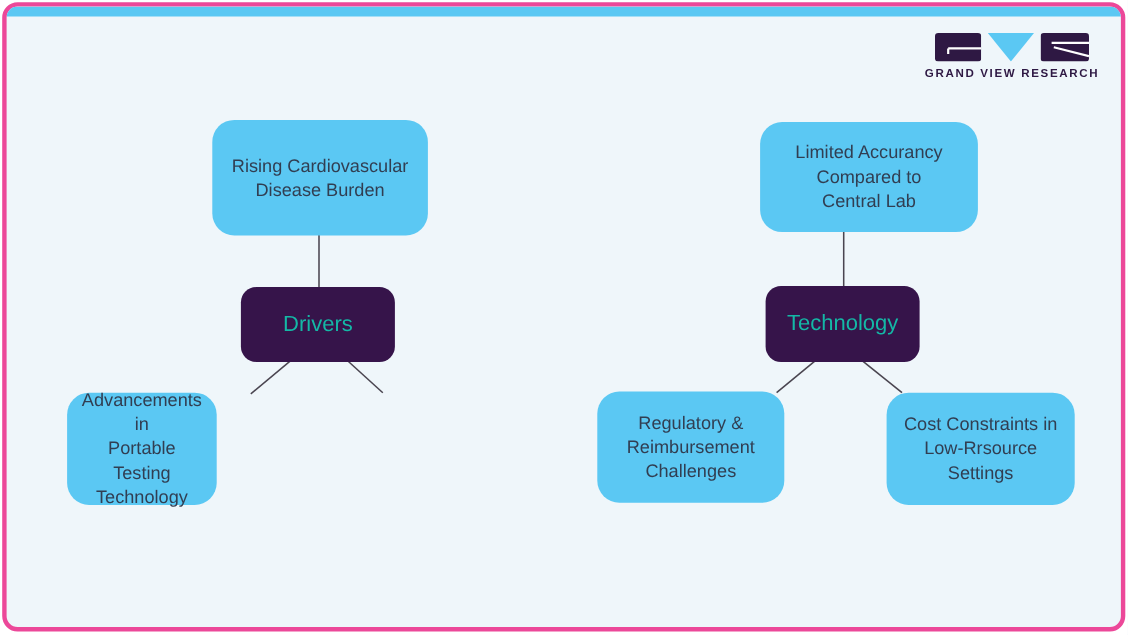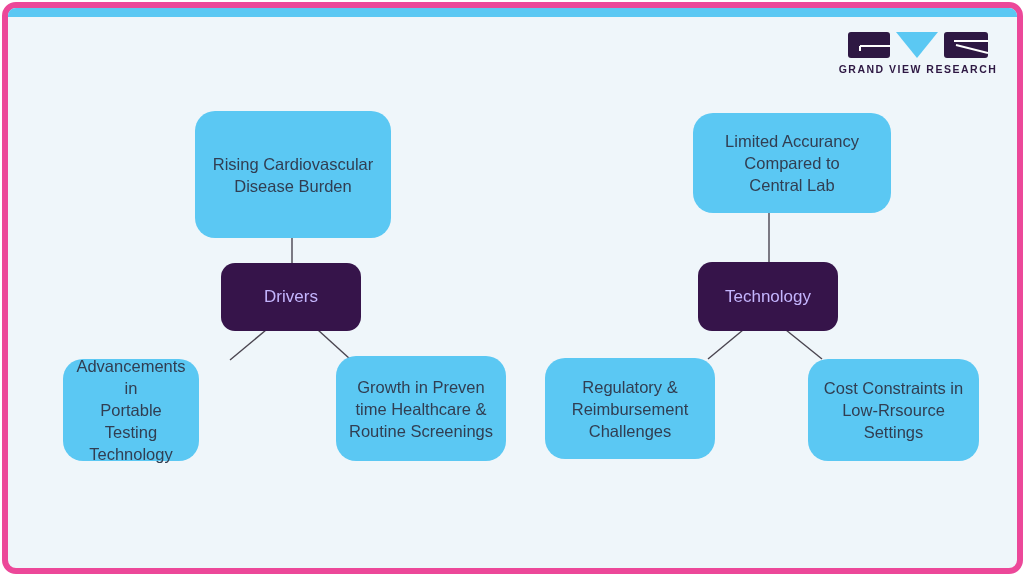--- a/index.html
+++ b/index.html
@@ -15,21 +15,21 @@
     position:relative;
     width:1025px;height:577px;
     background:#ffffff;
     font-family:"Liberation Sans", sans-serif;
     overflow:hidden;
   }
   .panel{
     position:absolute;
     left:2px;top:2px;right:2px;bottom:3px;
     background:var(--panel-bg);
-    border:6px solid #ec4899;
+    border:4px solid #ec4899;
     border-radius:14px;
     overflow:hidden;
     padding-left:24px;
   }
   .topbar{
     position:absolute;
     left:0;top:0;right:0;height:9px;
     background:var(--accent-blue);
   }
   
@@ -60,24 +60,24 @@
   }
   .node.blue{
     background:var(--accent-blue);
     border-radius:20px;
     color:var(--node-text);
     font-size:16.5px;line-height:22px;
   }
   .node.purple{
     background:var(--node-purple);
     border-radius:14px;
-    color:#c4b5fd;
-    font-size:17px;
+    color:#14b8a6;
+    font-size:20px;
   }
-  .n-drivers-top{left:187px;top:103px;width:196px;height:127px;}
+  .n-drivers-top{left:187px;top:103px;width:196px;height:105px;}
   .n-drivers{left:213px;top:255px;width:140px;height:68px;}
   .n-drivers-left{left:55px;top:351px;width:136px;height:102px;}
   .n-drivers-right{left:328px;top:348px;width:170px;height:105px;}
   .n-restraints-top{left:663px;top:105px;width:198px;height:100px;margin-left:22px;}
   .n-restraints{left:690px;top:254px;width:140px;height:69px;}
   .n-restraints-left{left:537px;top:350px;width:170px;height:101px;}
   .n-restraints-right{left:800px;top:351px;width:171px;height:102px;}
 </style>
 </head>
 <body>
@@ -111,23 +111,20 @@
       <line x1="735" y1="322" x2="700" y2="351"></line>
       <line x1="778" y1="322" x2="814" y2="351"></line>
     </svg>
 
     <div class="node blue n-drivers-top">Rising Cardiovascular
 Disease Burden</div>
     <div class="node purple n-drivers">Drivers</div>
     <div class="node blue n-drivers-left">Advancements in
 Portable Testing
 Technology</div>
-    <div class="node blue n-drivers-right">Growth in Preven
-time Healthcare &amp;
-Routine Screenings</div>
 
     <div class="node blue n-restraints-top">Limited Accurancy
 Compared to
 Central Lab</div>
     <div class="node purple n-restraints">Technology</div>
     <div class="node blue n-restraints-left">Regulatory &amp;
 Reimbursement
 Challenges</div>
     <div class="node blue n-restraints-right">Cost Constraints in
 Low-Rrsource

